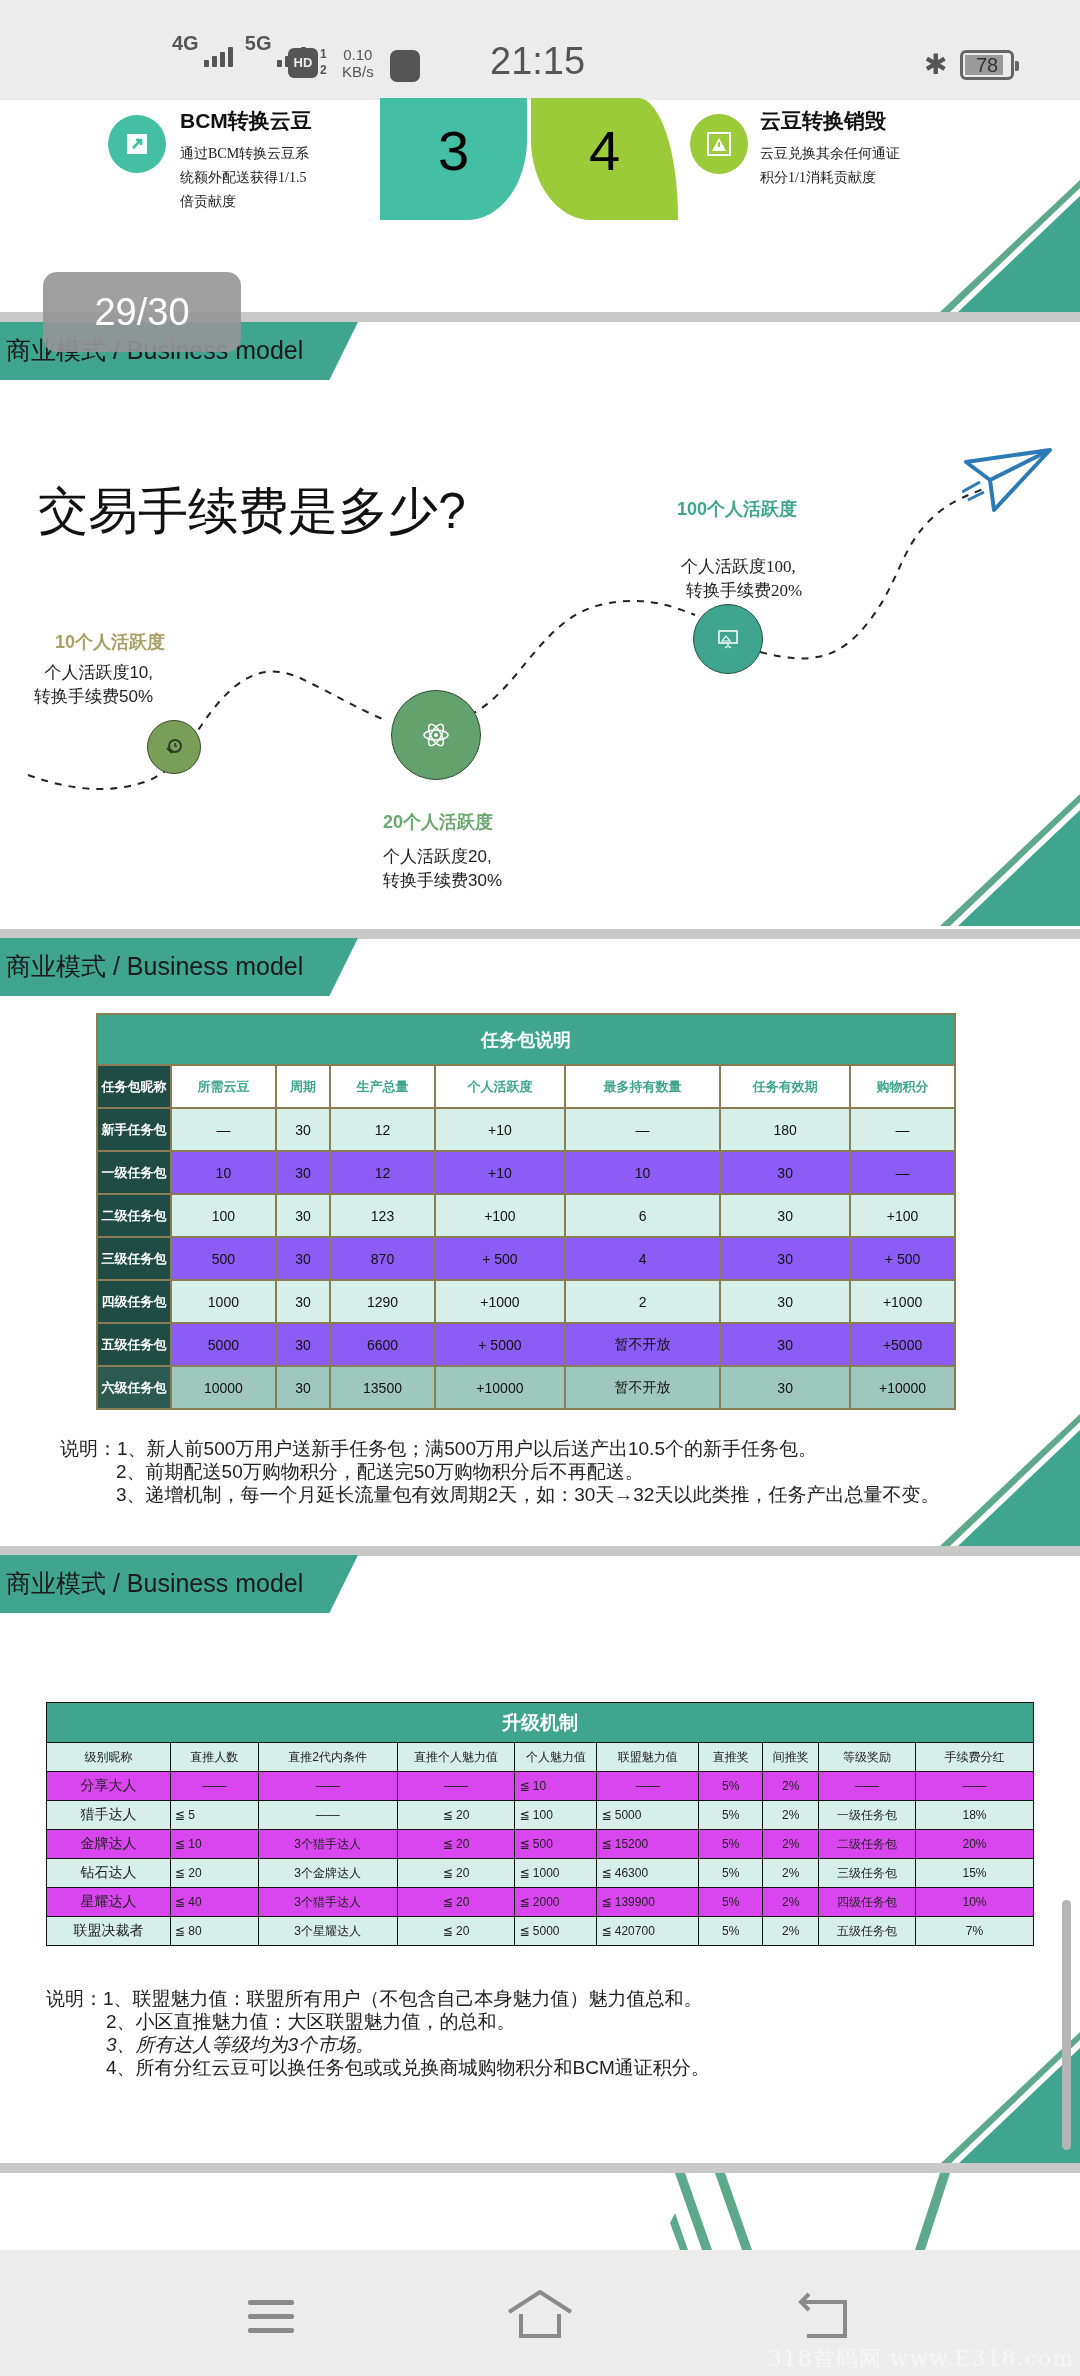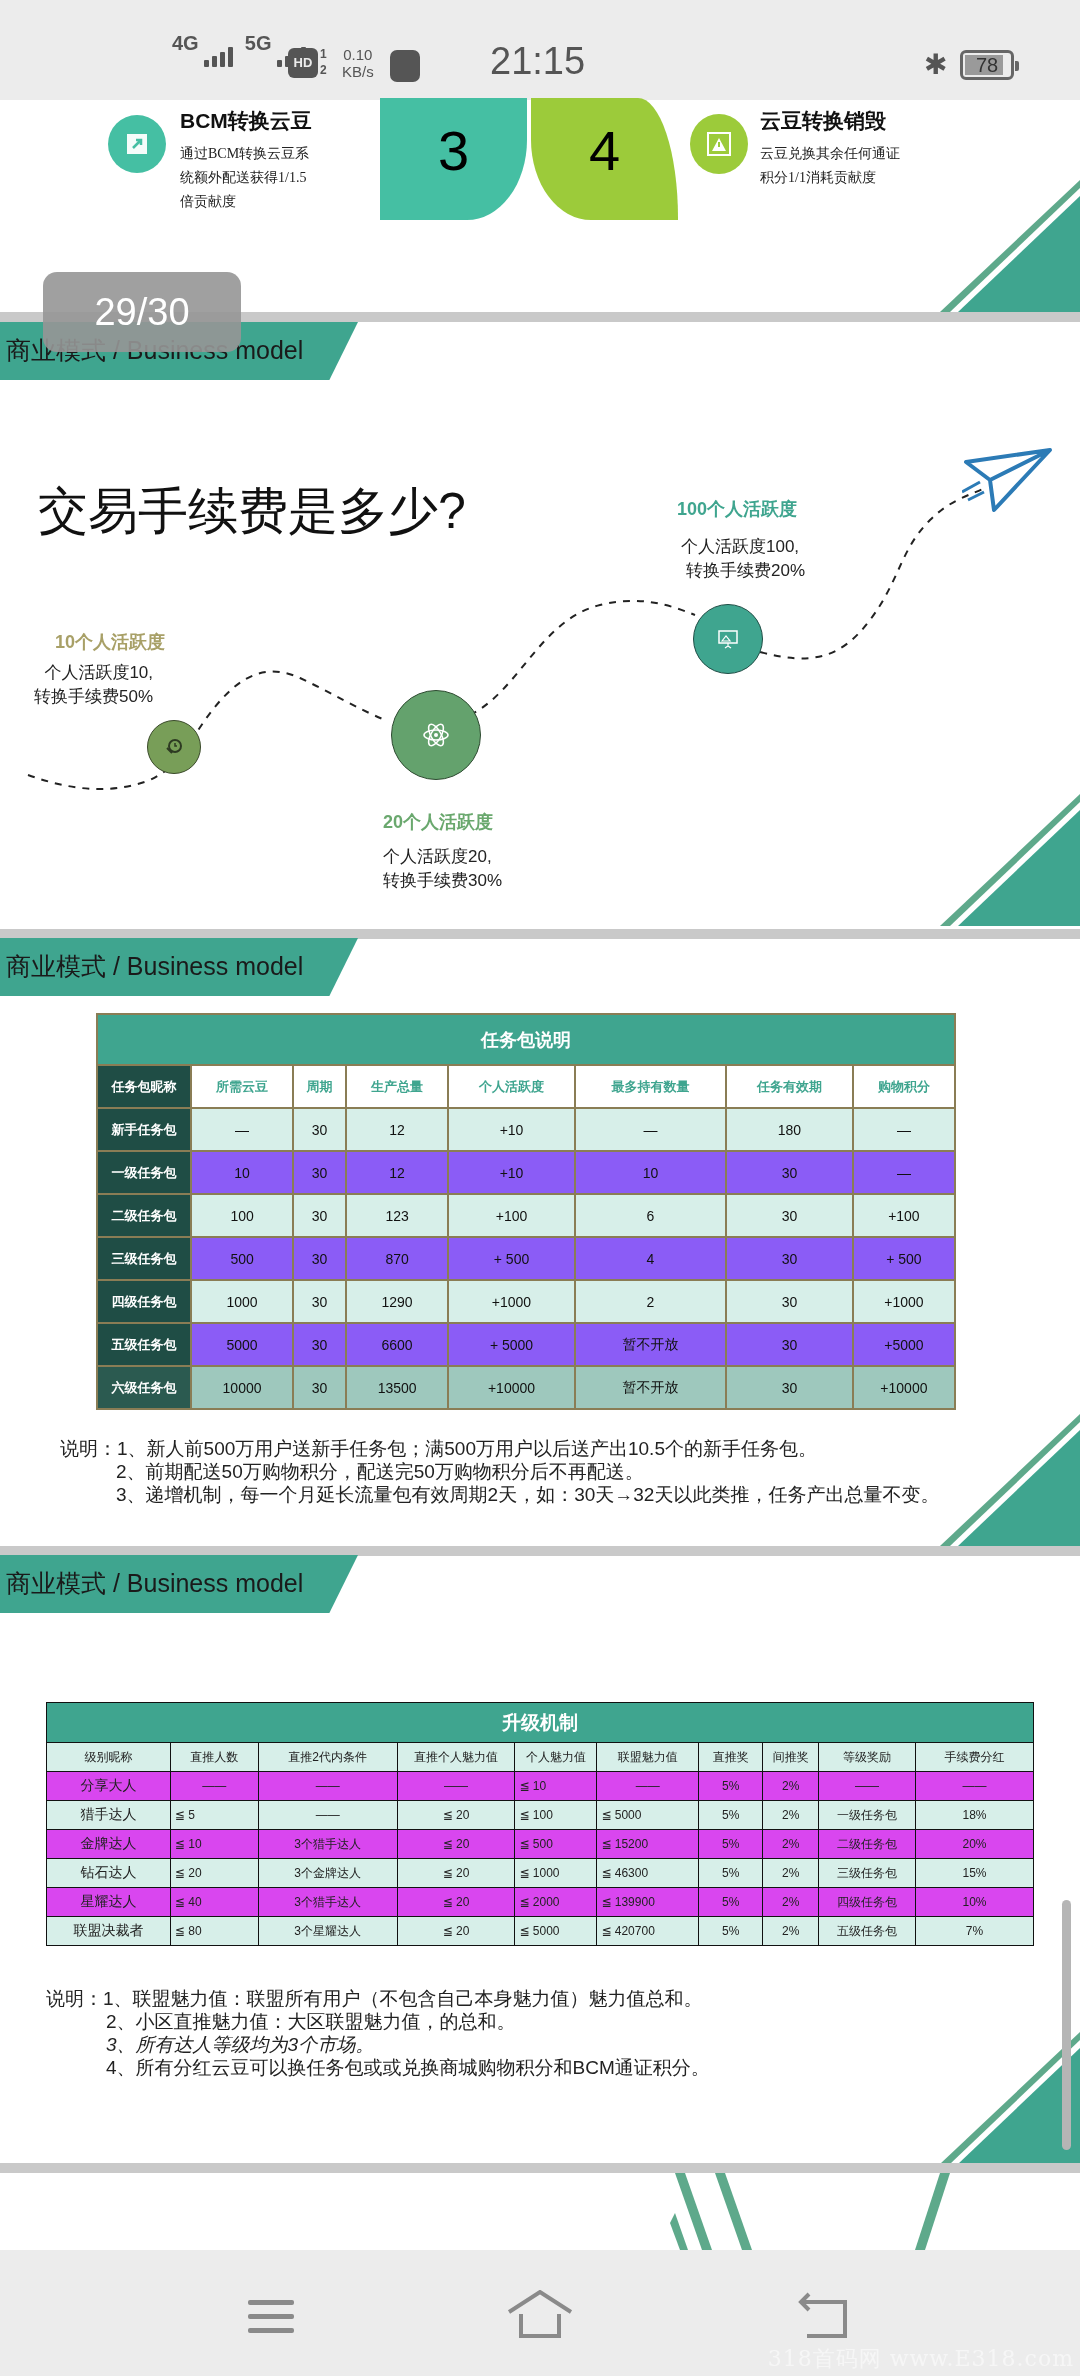--- a/index.html
+++ b/index.html
@@ -39,21 +39,21 @@
   .fee-title { left: 38px; top: 478px; font-size: 50px; color: #111; }
   .lvl-title { font-size: 18px; font-weight: bold; }
   .lvl-desc { font-size: 17px; color: #222; line-height: 24px; }
 
   
   table { border-collapse: collapse; }
   .task-table { left: 96px; top: 1013px; width: 860px; }
   .task-table td, .task-table th { border: 2px solid #8a7d55; text-align: center; font-size: 14px; height: 43px; }
   .task-table .t-title { background: #3fa58f; color: #fff; font-size: 18px; font-weight: bold; height: 51px; }
   .task-table .t-head { background: #fff; color: #3fa58f; font-size: 13px; font-weight: bold; }
-  .task-table .t-rowhead { background: #1f4d45; color: #fff; font-size: 13px; font-weight: bold; width: 94px; }
+  .task-table .t-rowhead { background: #1f4d45; color: #fff; font-size: 13px; font-weight: bold; width: 74px; }
   .task-table tr.odd td { background: #d7efe9; }
   .task-table tr.even td { background: #8b5cf6; }
   .task-table tr.last td { background: #9ec8bd; }
   .task-table tr td.t-rowhead { background: #1f4d45; }
   .task-table tr.last td.t-rowhead { background: #2b5a50; }
 
   .notes { font-size: 19px; color: #222; line-height: 23px; }
 
   .up-table { left: 46px; top: 1702px; width: 988px; }
   .up-table td { border: 1.5px solid #111; font-size: 12px; height: 29px; color: #222; }
@@ -180,21 +180,21 @@
       <circle cx="15" cy="15" r="2" fill="#fff"></circle>
     </svg>
 </div>
 <div class="abs lvl-title" style="left:383px;top:810px;color:#6aa86e;">20个人活跃度</div>
 <div class="abs lvl-desc" style="left:383px;top:845px;">
   <div>个人活跃度20,</div>
   <div>转换手续费30%</div>
 </div>
 
 <div class="abs lvl-title" style="left:677px;top:497px;color:#3fa58f;">100个人活跃度</div>
-<div class="abs lvl-desc" style="left:681px;top:535px;">
+<div class="abs lvl-desc" style="left:681px;top:555px;font-family:Liberation Serif, serif;">
   <div>个人活跃度100,</div>
   <div style="padding-left:5px;">转换手续费20%</div>
 </div>
 <div class="abs step-circle" style="left:693px;top:604px;width:70px;height:70px;background:#3fa58f;border:1px solid #1f4d45;">
   <svg width="24" height="24" viewBox="0 0 24 24">
       <rect x="3" y="4" width="18" height="12" fill="none" stroke="#fff" stroke-width="1.5"></rect>
       <path d="M6 14 L10 9 L14 14 Z" fill="none" stroke="#fff" stroke-width="1.2"></path>
       <path d="M12 16 V19 M9 21 L12 19 L15 21" stroke="#fff" stroke-width="1.2" fill="none"></path>
     </svg>
 </div>

